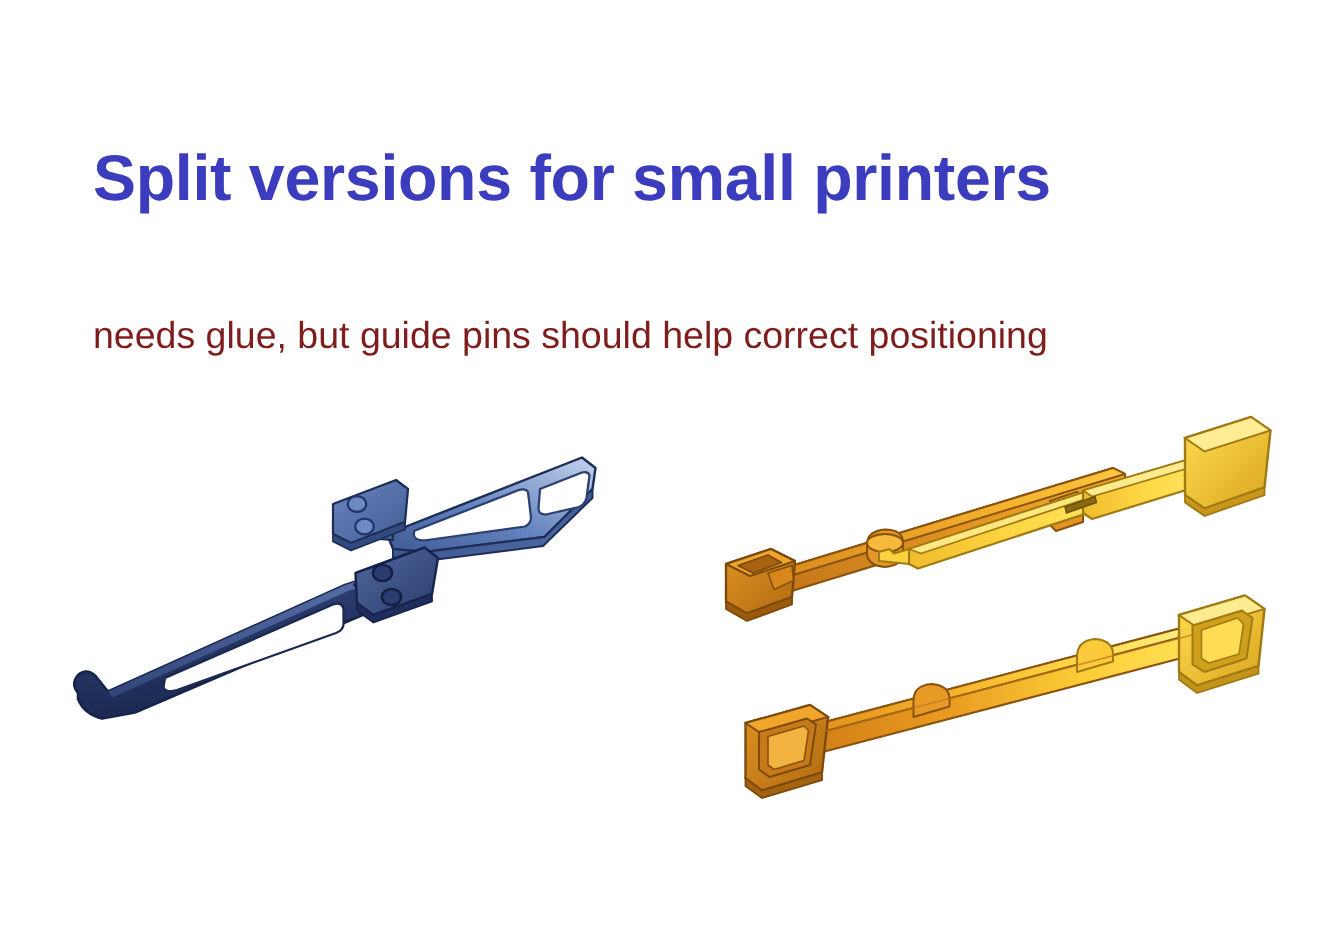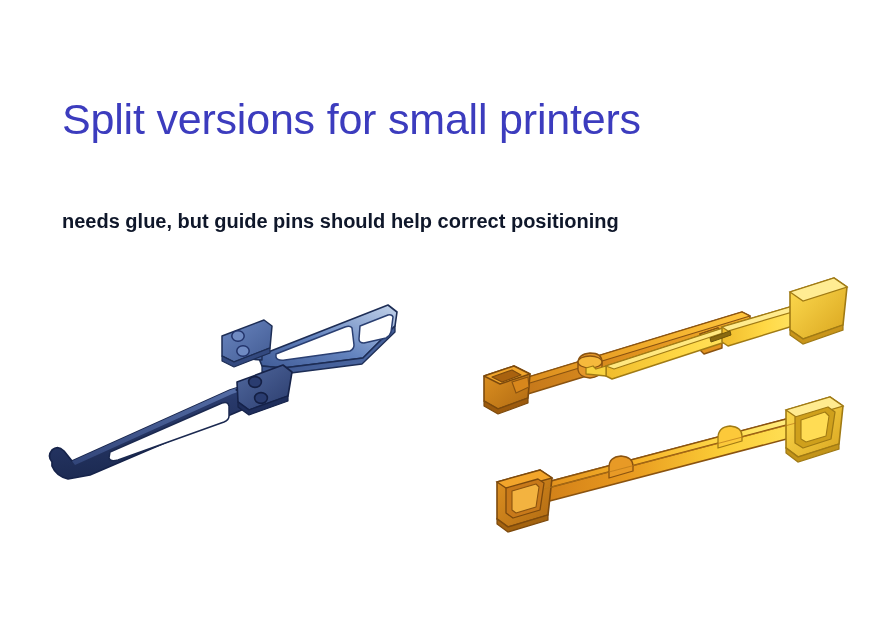--- a/index.html
+++ b/index.html
@@ -17,34 +17,34 @@
     height: 625px;
     background: #ffffff;
     overflow: hidden;
   }
   #slide-title {
     position: absolute;
     left: 62px;
     top: 97px;
     width: 760px;
     font-size: 43px;
-    font-weight: normal;
+    font-weight: bold;
     color: #3c3cbe;
     letter-spacing: -0.2px;
     line-height: 1.05;
     white-space: nowrap;
   }
   #slide-subtitle {
     position: absolute;
     left: 62px;
     top: 207px;
     width: 700px;
-    font-size: 20px;
-    font-weight: bold;
-    color: #0f172a;
+    font-size: 25px;
+    font-weight: normal;
+    color: #7f1d1d;
     line-height: 1.42;
   }
   #figure-area {
     position: absolute;
     left: 0;
     top: 270px;
     width: 883px;
     height: 300px;
   }
   #cad-canvas {

